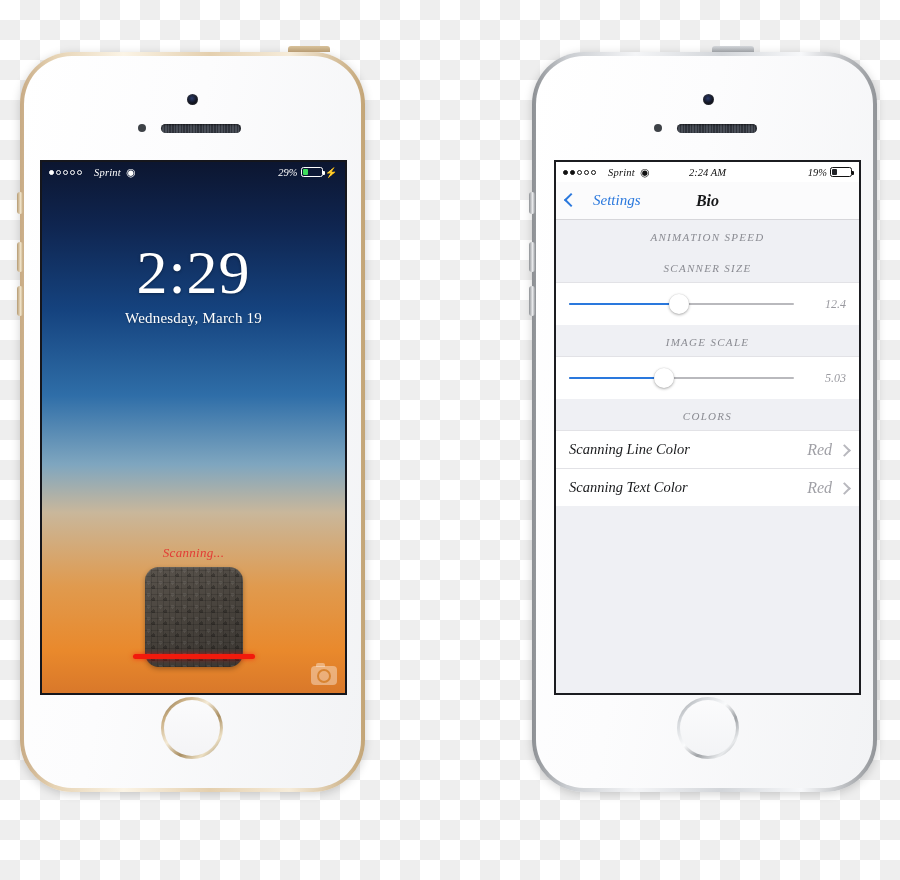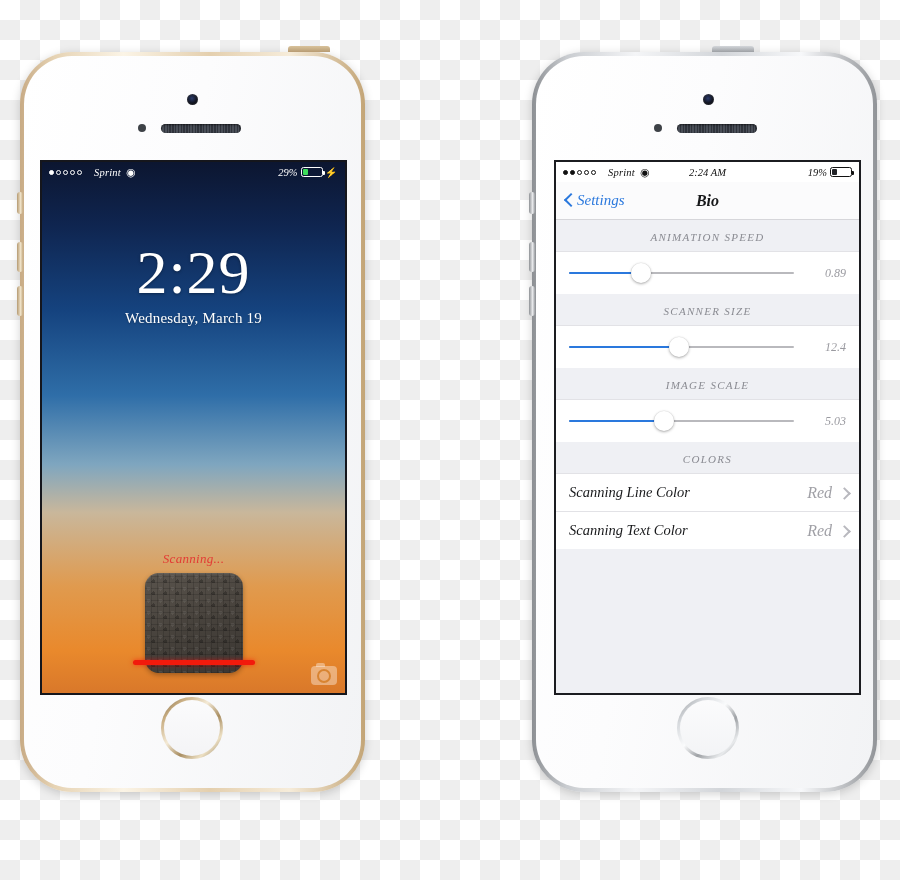--- a/index.html
+++ b/index.html
@@ -137,21 +137,21 @@
     font-size: 62px; line-height: 1; letter-spacing: 1px;
     font-family: "Liberation Serif", serif;
     text-shadow: 0 1px 3px rgba(0,0,0,.35);
   }
   .clock .date {
     font-size: 15px; margin-top: 7px; letter-spacing: .2px;
     text-shadow: 0 1px 2px rgba(0,0,0,.3);
   }
 
   .scan-wrap {
-    position: absolute; left: 0; right: 0; bottom: 20px; text-align: center;
+    position: absolute; left: 0; right: 0; bottom: 26px; text-align: center;
   }
   .scan-label {
     font-size: 13px; font-style: italic; margin-bottom: 6px; letter-spacing: .3px;
   }
   .scanner {
     width: 98px; height: 100px; margin: 0 auto; position: relative;
     border-radius: 14px;
     background-color: #4c4742;
     background-image:
       radial-gradient(circle at 30% 30%, rgba(255,255,255,.07) 0 2px, transparent 2px),
@@ -192,21 +192,21 @@
   .app-status .center {
     position: absolute; left: 0; right: 0; text-align: center;
     font-size: 10.5px; pointer-events: none;
   }
   .navbar {
     height: 38px; background: #fbfbfc;
     border-bottom: 1px solid #d6d6da;
     display: flex; align-items: center; position: relative; padding: 0 8px;
   }
   .back {
-    display: flex; align-items: center; gap: 5px;
+    display: flex; align-items: center; gap: 21px;
     color: #2a78dd; font-size: 15px; font-style: italic;
   }
   .chev-l {
     width: 0; height: 0; position: relative; width: 8px; height: 13px;
   }
   .chev-l:before {
     content:""; position:absolute; left:2px; top:1px;
     width: 8px; height: 8px; border-left: 2.6px solid #2a78dd; border-bottom: 2.6px solid #2a78dd;
     transform: rotate(45deg);
   }
@@ -361,28 +361,20 @@
           <div class="back">
             <span class="chev-l"></span>
             <span>Settings</span>
           </div>
           <div class="nav-title">Bio</div>
         </div>
 
         <div class="app-body">
 
           <div class="sec-header">ANIMATION SPEED</div>
-          <div class="row slider-row">
-            <div class="slider">
-              <div class="track"></div>
-              <div class="track-fill" style="width:32%;"></div>
-              <div class="thumb" style="left:32%;"></div>
-            </div>
-            <div class="slider-val">0.89</div>
-          </div>
 
           <div class="sec-header">SCANNER SIZE</div>
           <div class="row slider-row">
             <div class="slider">
               <div class="track"></div>
               <div class="track-fill" style="width:49%;"></div>
               <div class="thumb" style="left:49%;"></div>
             </div>
             <div class="slider-val">12.4</div>
           </div>

